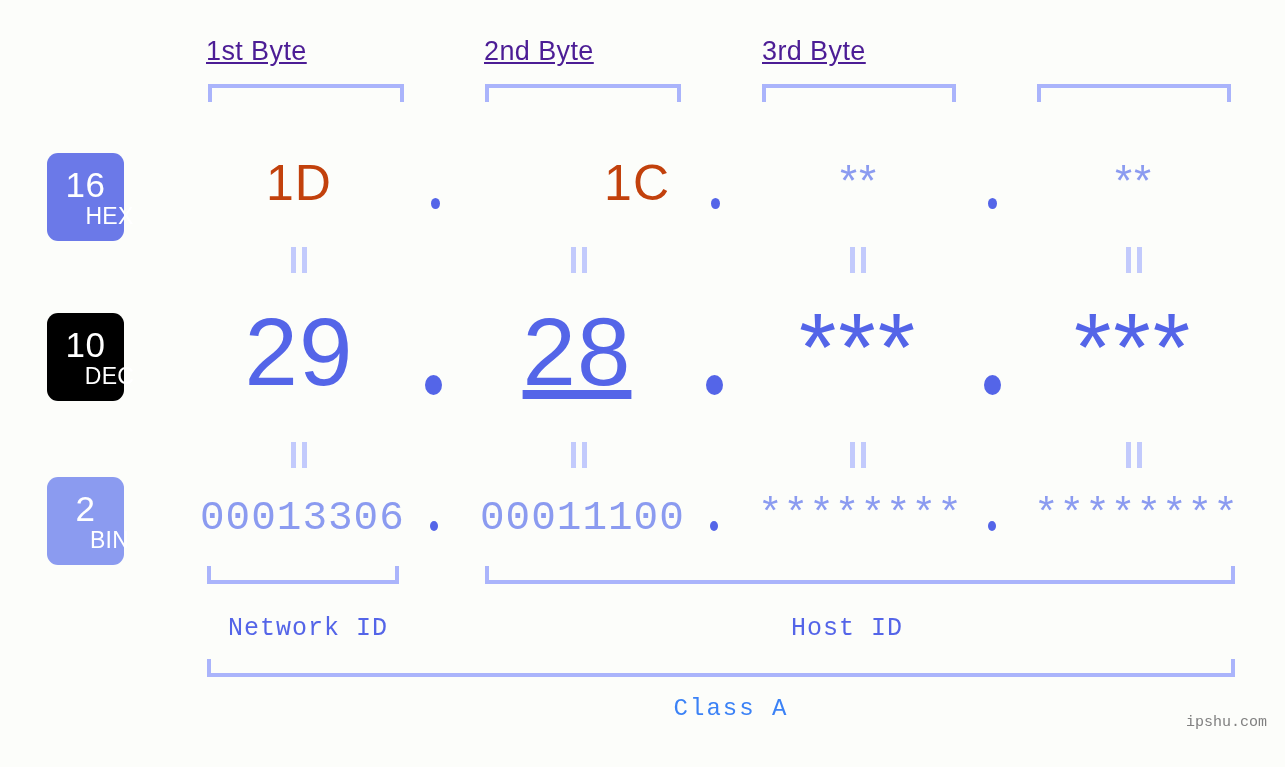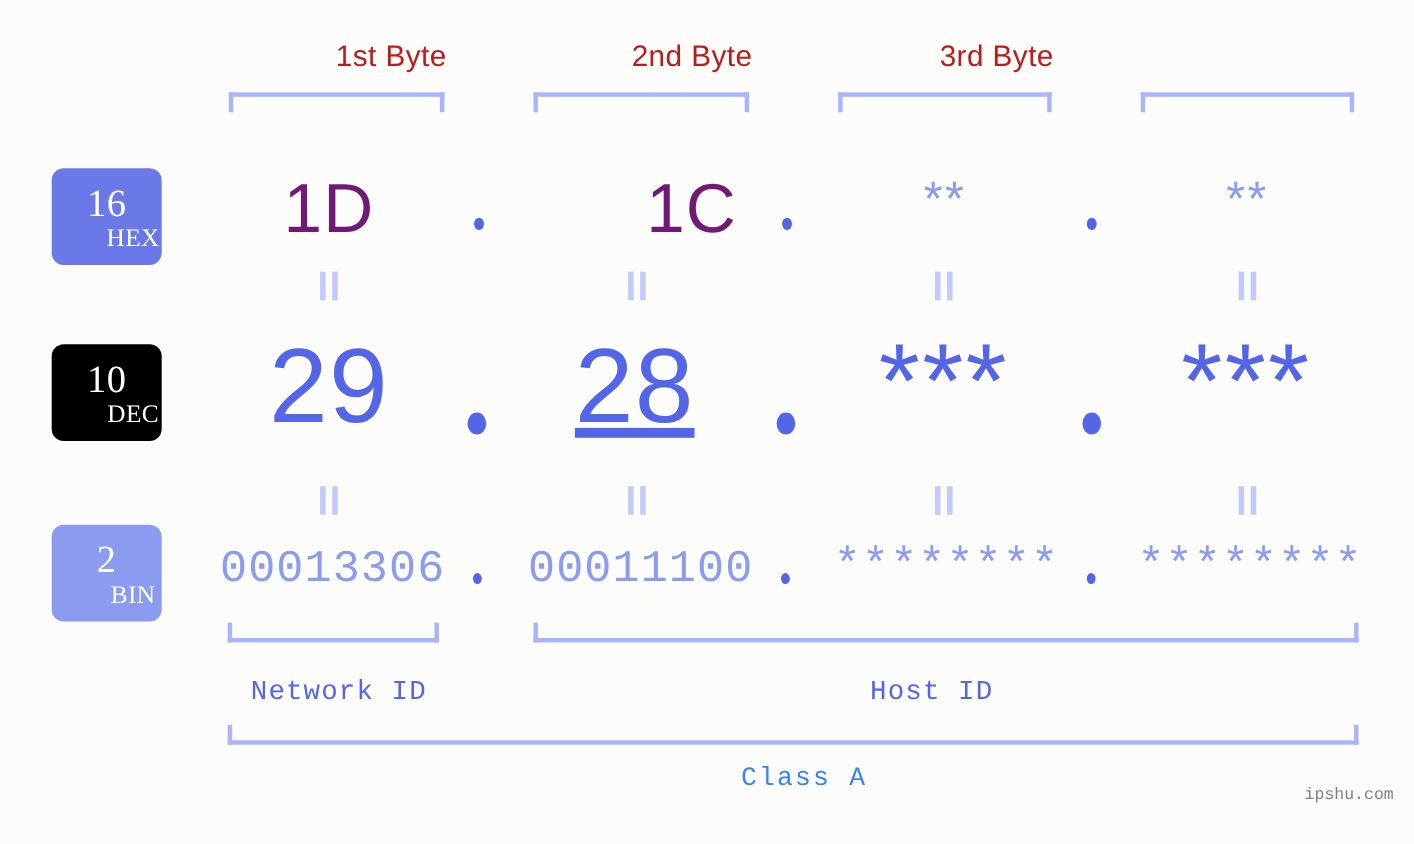--- a/index.html
+++ b/index.html
@@ -15,26 +15,27 @@
   }
   .stage {
     position: relative;
     width: 1285px;
     height: 767px;
   }
 
   
   .byte-label {
     position: absolute;
-    text-align: right;
-    color: #b91c1c;
+    text-align: left;
+    color: #4c1d95;
     font-size: 27px;
     font-family: "Liberation Sans", sans-serif;
     letter-spacing: 0.4px;
     white-space: nowrap;
+    text-decoration: underline;
   }
 
   
   .bracket {
     position: absolute;
     box-sizing: border-box;
   }
   .bracket-down {
     border-top: 4px solid #aab4fb;
     border-left: 4px solid #aab4fb;
@@ -44,31 +45,30 @@
   .bracket-up {
     border-bottom: 4px solid #aab4fb;
     border-left: 4px solid #aab4fb;
     border-right: 4px solid #aab4fb;
     height: 18px;
   }
 
   
   .badge {
     position: absolute;
-    width: 100px;
+    width: 77px;
     border-radius: 11px;
     color: #ffffff;
     text-align: center;
     box-sizing: border-box;
     display: flex;
     flex-direction: column;
     align-items: center;
     justify-content: center;
     line-height: 1;
-    font-family: Liberation Serif, serif;
   }
   .badge .num {
     font-size: 35px;
     font-weight: 400;
     letter-spacing: 0.5px;
   }
   .badge .nm {
     font-size: 23px;
     font-weight: 400;
     margin-top: 3px;
@@ -76,22 +76,22 @@
     margin-left: 48px;
   }
 
   
   .cell {
     position: absolute;
     text-align: center;
     white-space: nowrap;
   }
   .hex-val {
-    font-size: 63px;
-    color: #701a75;
+    font-size: 50px;
+    color: #c2410c;
     font-family: "Liberation Sans", sans-serif;
     letter-spacing: 1px;
   }
   .hex-val.masked {
     color: #8b9bf0;
     font-size: 44px;
     letter-spacing: 2px;
   }
   .dec-val {
     font-size: 96px;

